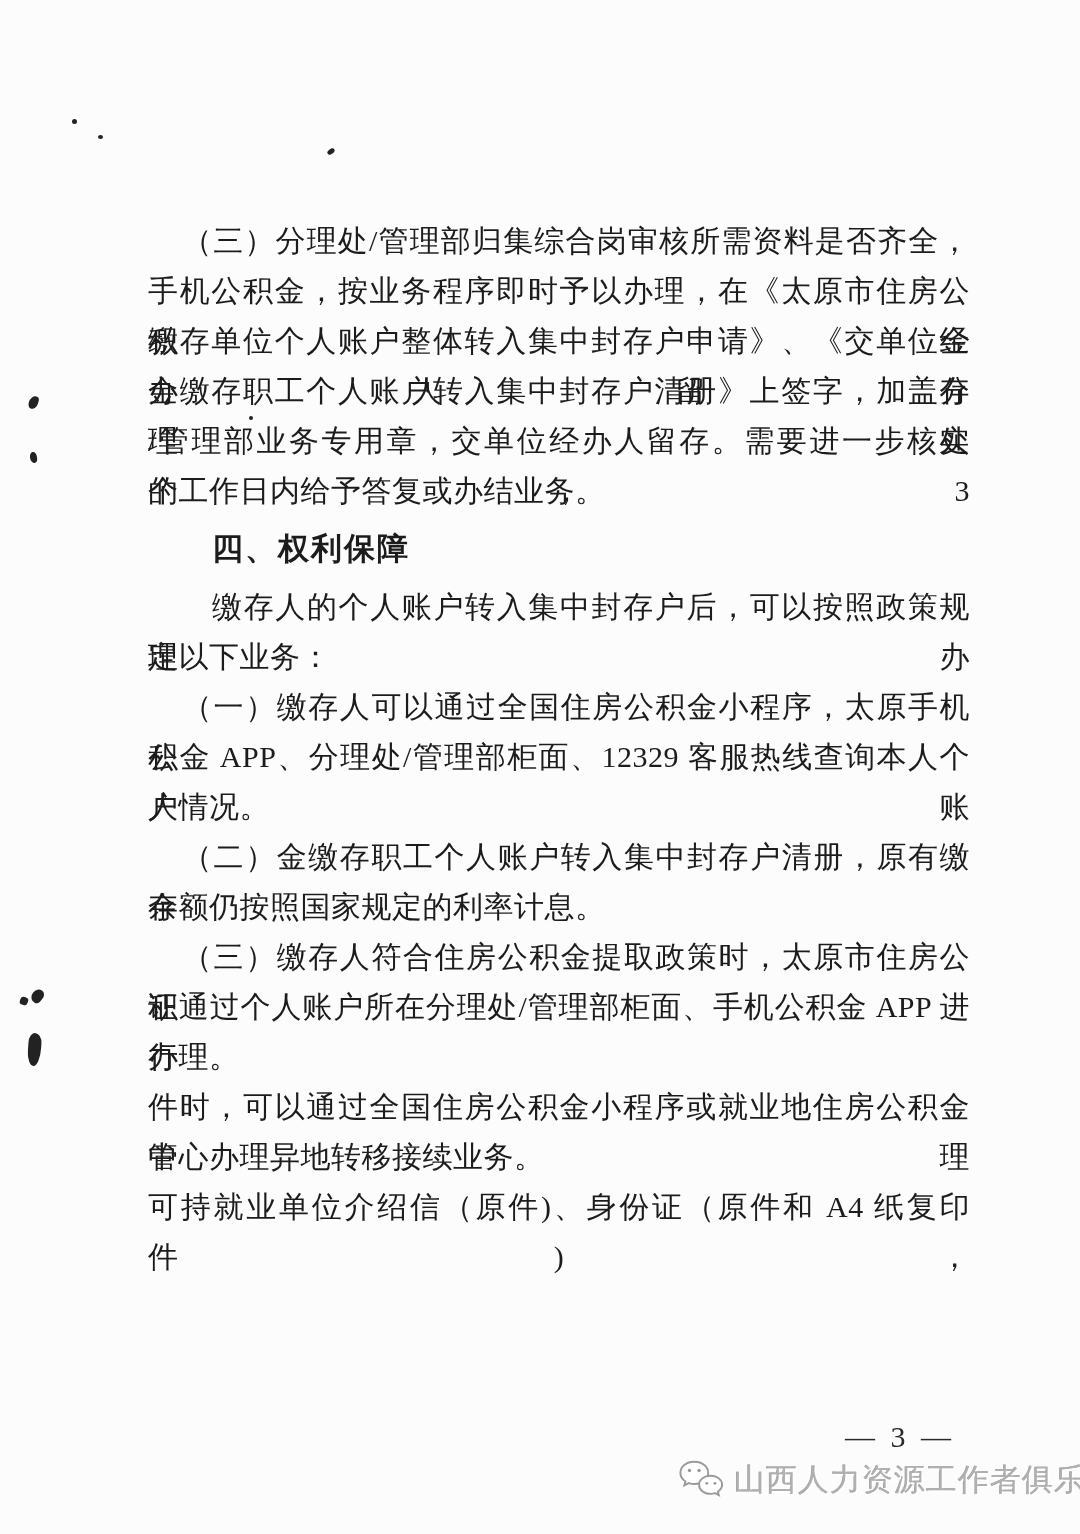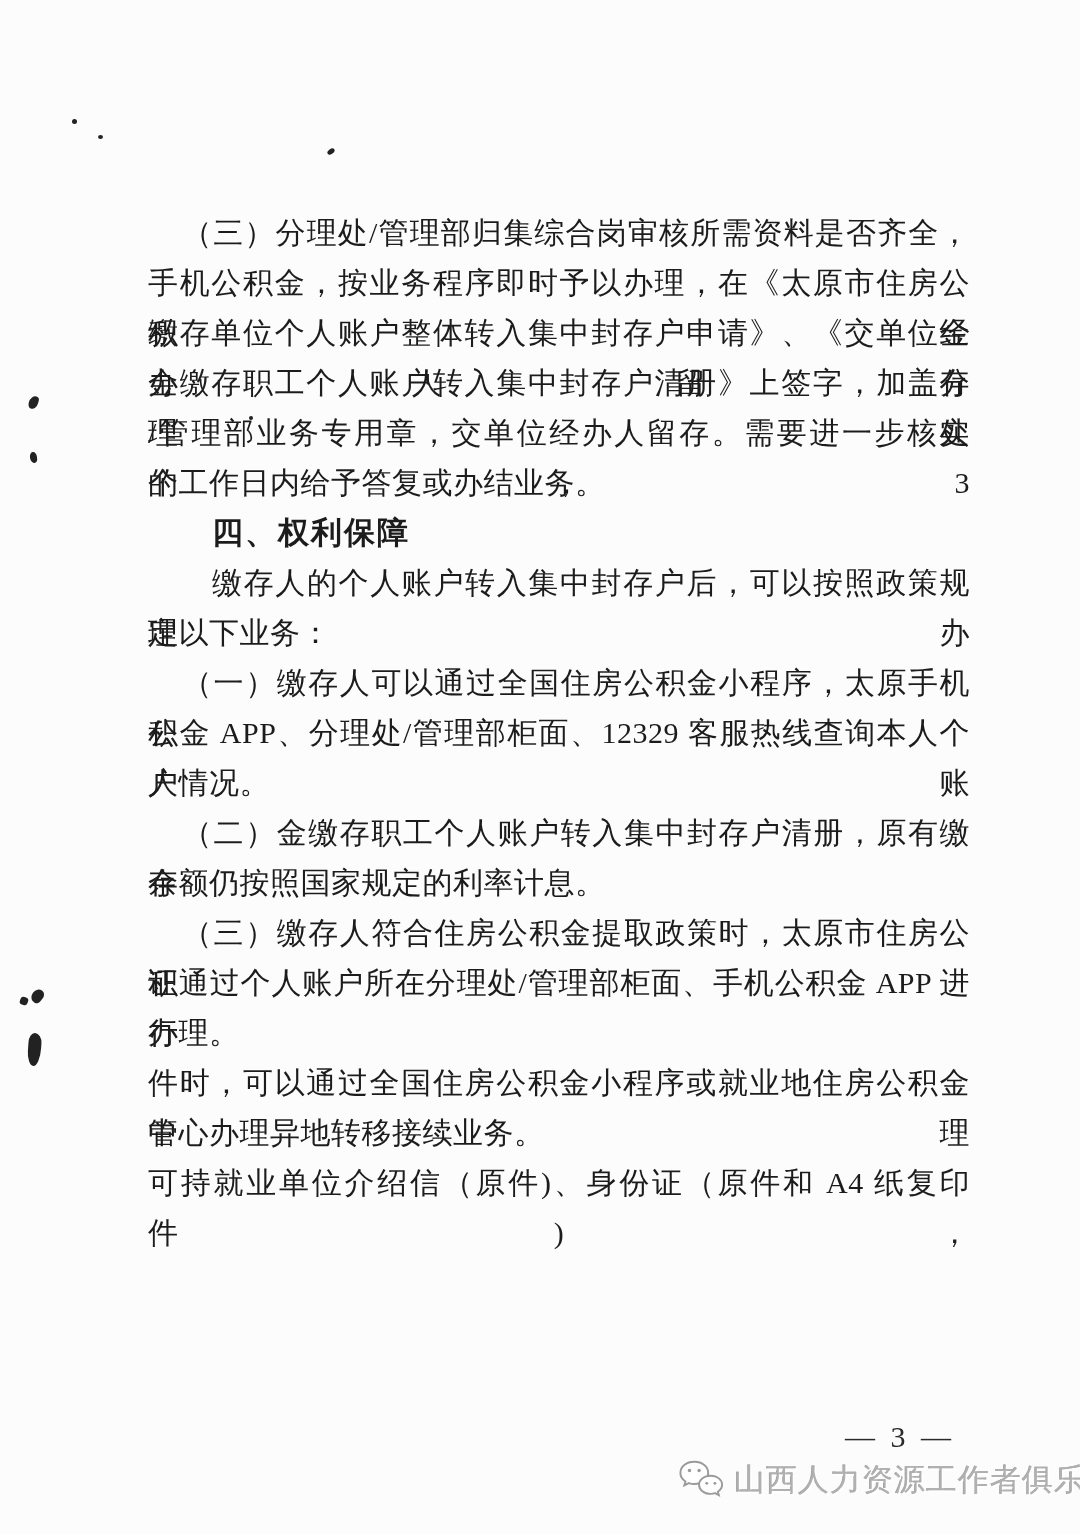--- a/index.html
+++ b/index.html
@@ -15,37 +15,37 @@
   }
   .page{
     position:relative;
     width:1080px;height:1534px;
     background:var(--paper);
     overflow:hidden;
   }
   
   .doc-body{
     position:absolute;
-    left:148px;top:208px;
+    left:148px;top:216px;
     width:822px;
   }
   .line{
     font-size:30px;
     line-height:50px;
     height:50px;
     color:var(--ink);
     text-align:left;
     letter-spacing:0.5px;
   }
   .line.fill{
     text-align:justify;
     text-align-last:justify;
     text-justify:inter-character;
   }
-  .line.indent{ text-indent:64px; }
+  .line.indent{ text-indent:64px;margin-top:8px; }
   .line.indent-paren{ text-indent:34px; }
   .line.bold{
     font-family:"Liberation Sans","DejaVu Sans",sans-serif;
     font-weight:700;
     font-size:31px;
     letter-spacing:2px;
   }
   
   .page-number{
     position:absolute;

